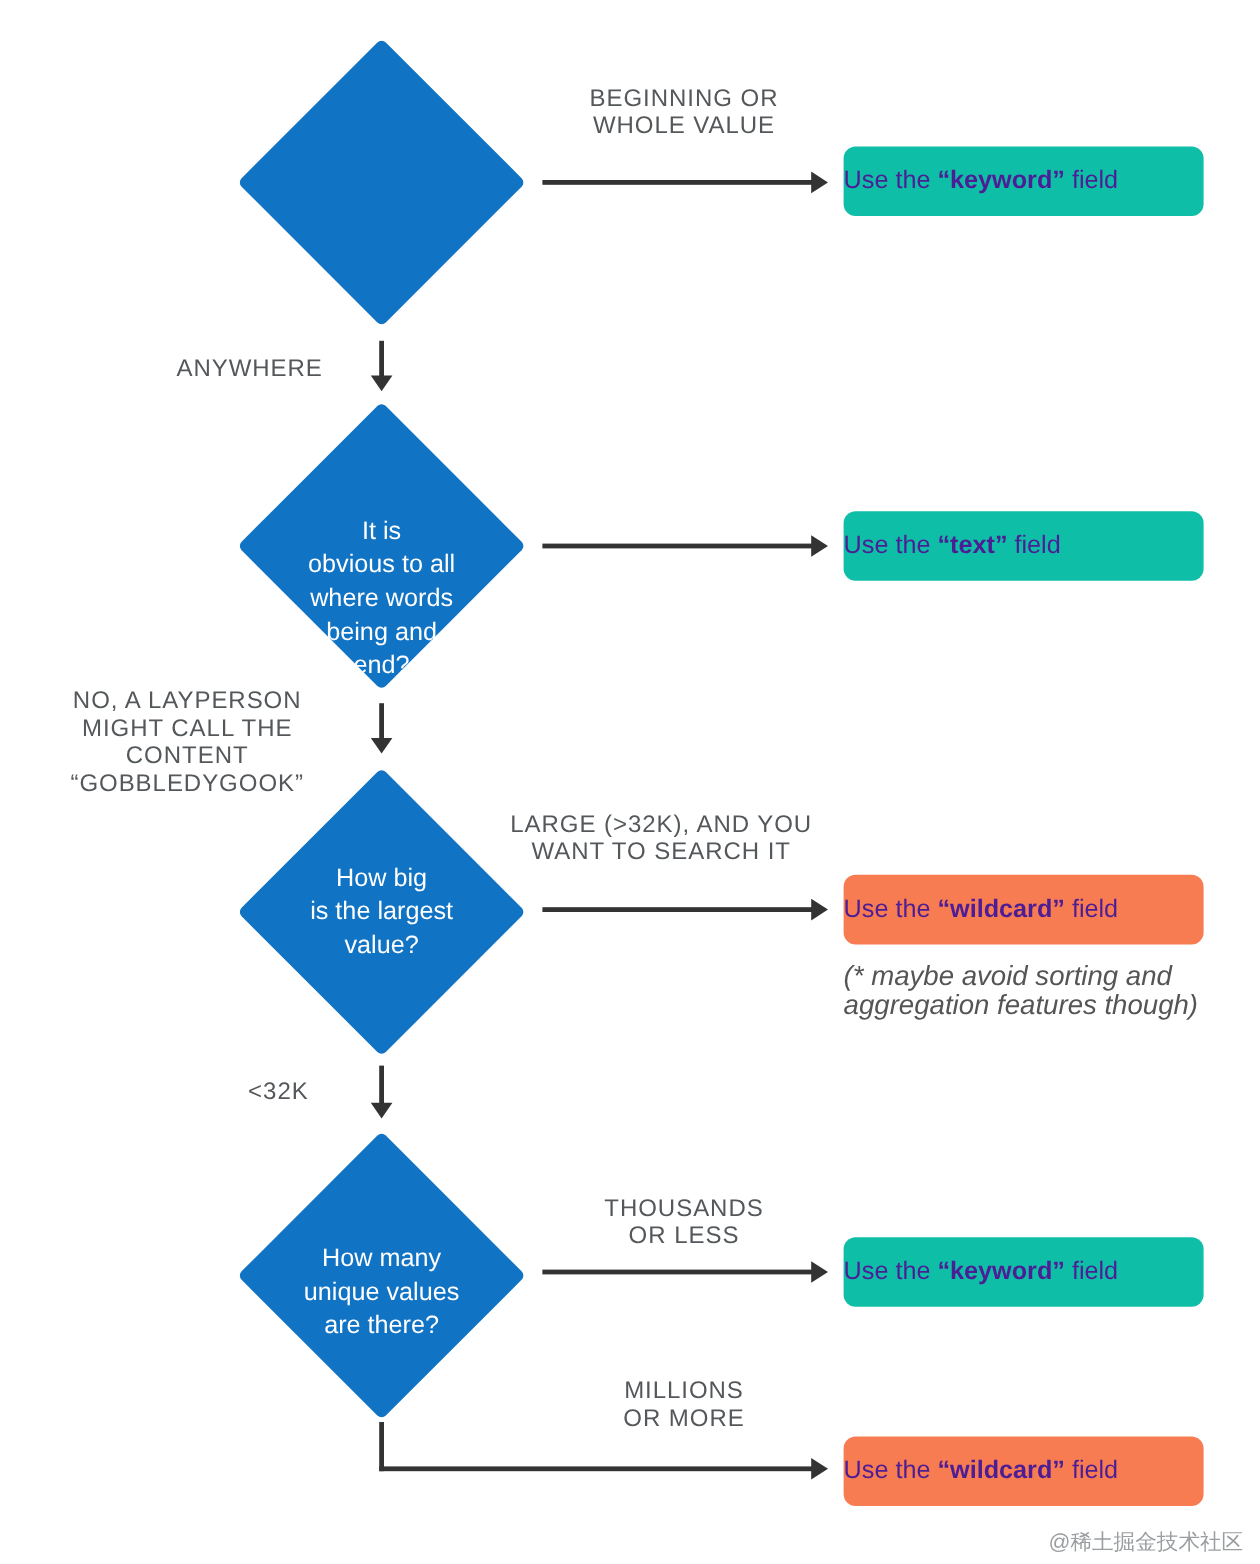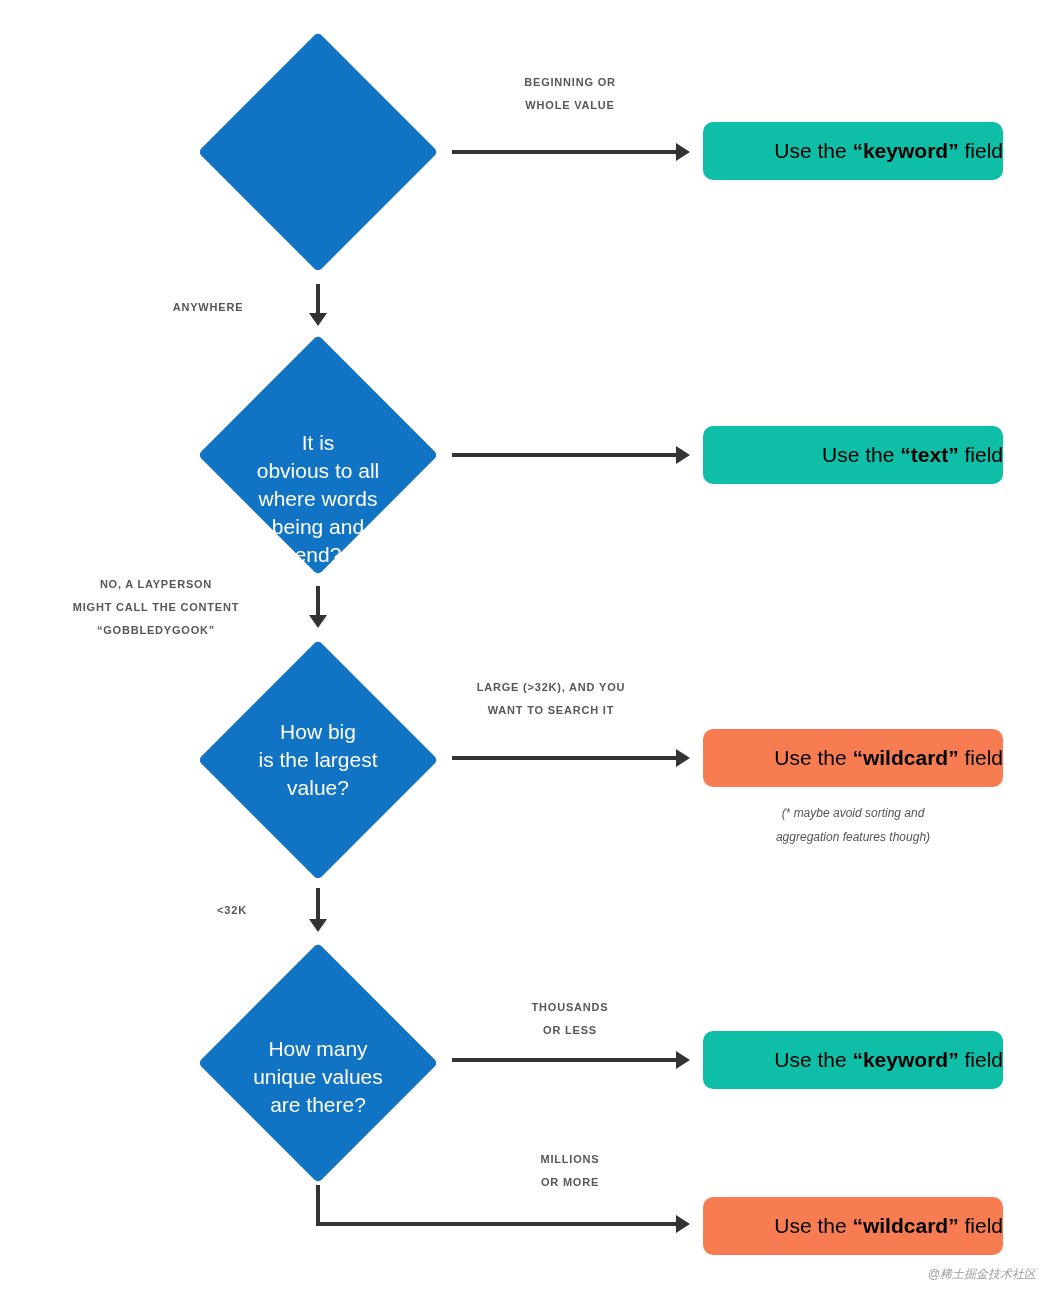--- a/index.html
+++ b/index.html
@@ -32,25 +32,25 @@
     font-weight: 400;
   }
 
   
   .result-box {
     position: absolute;
     left: 703px;
     width: 300px;
     height: 58px;
     border-radius: 10px;
-    color: #000000;
+    color: #4c1d95;
     font-size: 21px;
     display: flex;
     align-items: center;
-    justify-content: flex-end;
+    justify-content: flex-start;
     white-space: pre;
   }
   .result-box strong { font-weight: 700; }
   .teal   { background: #0EBEA7; }
   .orange { background: #F87C52; }
 
   
   .h-arrow {
     position: absolute;
     height: 4px;
@@ -84,47 +84,46 @@
   .v-line {
     position: absolute;
     width: 4px;
     background: #333333;
   }
 
   
   .edge-label {
     position: absolute;
     color: #54585B;
-    font-size: 11px;
-    font-weight: 700;
+    font-size: 20px;
+    font-weight: 400;
     line-height: 23px;
     letter-spacing: 0.8px;
     text-align: center;
   }
 
   
   .note {
     position: absolute;
     left: 703px;
     width: 300px;
-    text-align: center;
+    text-align: left;
     color: #555555;
-    font-size: 12px;
+    font-size: 23px;
     font-style: italic;
     line-height: 24px;
   }
 
   
   .watermark {
     position: absolute;
     right: 14px;
-    bottom: 20px;
+    bottom: 6px;
     color: #9B9EA0;
-    font-size: 12px;
-    font-style: italic;
+    font-size: 18px;
   }
 </style>
 </head>
 <body>
 
 <div class="canvas">
 
   <div class="diamond-shape" style="left:233px; top:67px;"></div>
 
   <div class="edge-label multiline" style="left:450px; top:71px; width:240px;">BEGINNING OR

